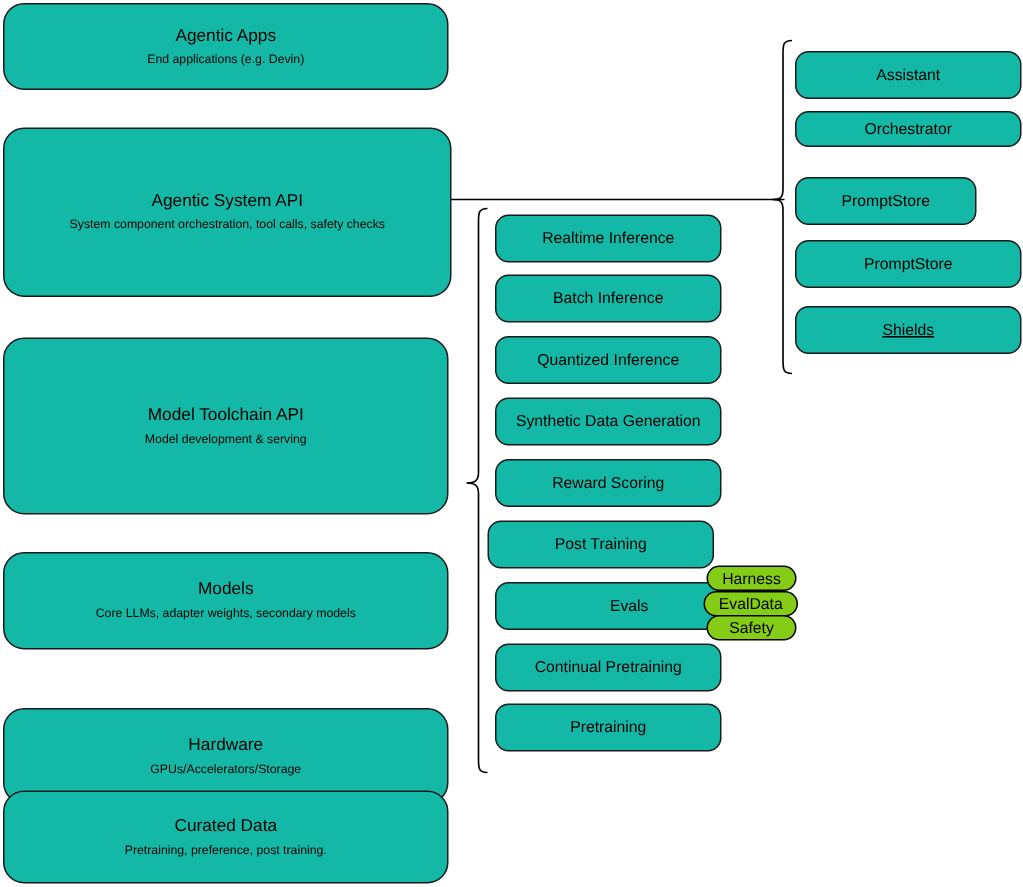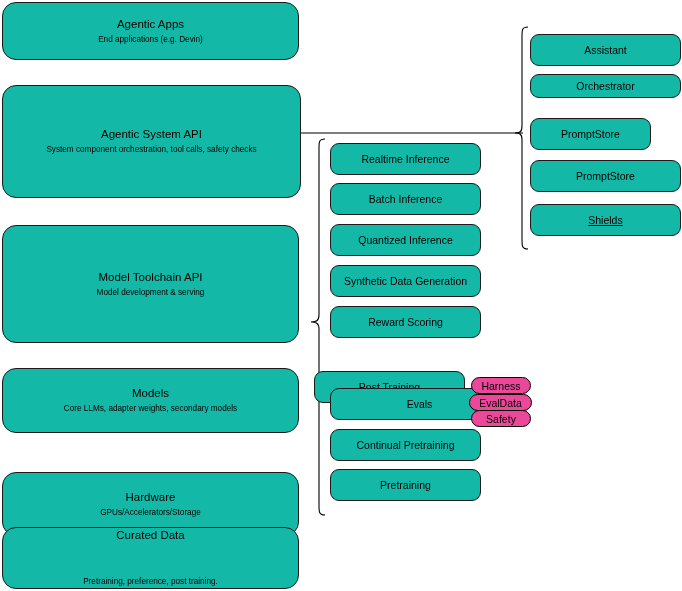--- a/index.html
+++ b/index.html
@@ -45,21 +45,21 @@
     margin-top: 2px;
   }
   .pill-node {
     border-radius: 9px;
     font-size: 10.5px;
     line-height: 13px;
   }
   .chip-node {
     position: absolute;
     box-sizing: border-box;
-    background: #ec4899;
+    background: #84cc16;
     border: 1px solid #000000;
     border-radius: 9px;
     display: flex;
     align-items: center;
     justify-content: center;
     font-size: 10.5px;
     line-height: 12px;
     z-index: 5;
   }
   .brace {
@@ -111,31 +111,31 @@
   <div class="node stack-node" style="left:2px; top:368px; width:297px; height:65px;">
     <div class="stack-title">Models</div>
     <div class="stack-sub">Core LLMs, adapter weights, secondary models</div>
   </div>
 
   <div class="node stack-node" style="left:2px; top:447px; width:297px; height:64px;margin-top:25px;">
     <div class="stack-title">Hardware</div>
     <div class="stack-sub">GPUs/Accelerators/Storage</div>
   </div>
 
-  <div class="node stack-node" style="left:2px; top:527px; width:297px; height:62px;justify-content:space-between;">
+  <div class="node stack-node" style="left:2px; top:527px; width:297px; height:62px;">
     <div class="stack-title">Curated Data</div>
     <div class="stack-sub">Pretraining, preference, post training.</div>
   </div>
 
   <div class="node pill-node" style="left:330px; top:143px; width:151px; height:32px;">Realtime Inference</div>
   <div class="node pill-node" style="left:330px; top:183px; width:151px; height:32px;">Batch Inference</div>
   <div class="node pill-node" style="left:330px; top:224px; width:151px; height:32px;">Quantized Inference</div>
   <div class="node pill-node" style="left:330px; top:265px; width:151px; height:32px;">Synthetic Data Generation</div>
   <div class="node pill-node" style="left:330px; top:306px; width:151px; height:32px;">Reward Scoring</div>
-  <div class="node pill-node" style="left:314px; top:347px; width:151px; height:32px;margin-top:24px;">Post Training</div>
+  <div class="node pill-node" style="left:325px; top:347px; width:151px; height:32px;">Post Training</div>
   <div class="node pill-node" style="left:330px; top:388px; width:151px; height:32px;padding-left:28px;">Evals</div>
   <div class="node pill-node" style="left:330px; top:429px; width:151px; height:32px;">Continual Pretraining</div>
   <div class="node pill-node" style="left:330px; top:469px; width:151px; height:32px;">Pretraining</div>
 
   <div class="chip-node" style="left:471px; top:377px; width:60px; height:17px;">Harness</div>
   <div class="chip-node" style="left:469px; top:394px; width:63px; height:17px;">EvalData</div>
   <div class="chip-node" style="left:471px; top:410px; width:60px; height:17px;">Safety</div>
 
   <div class="node pill-node" style="left:530px; top:34px; width:151px; height:32px;">Assistant</div>
   <div class="node pill-node" style="left:530px; top:74px; width:151px; height:24px;">Orchestrator</div>

